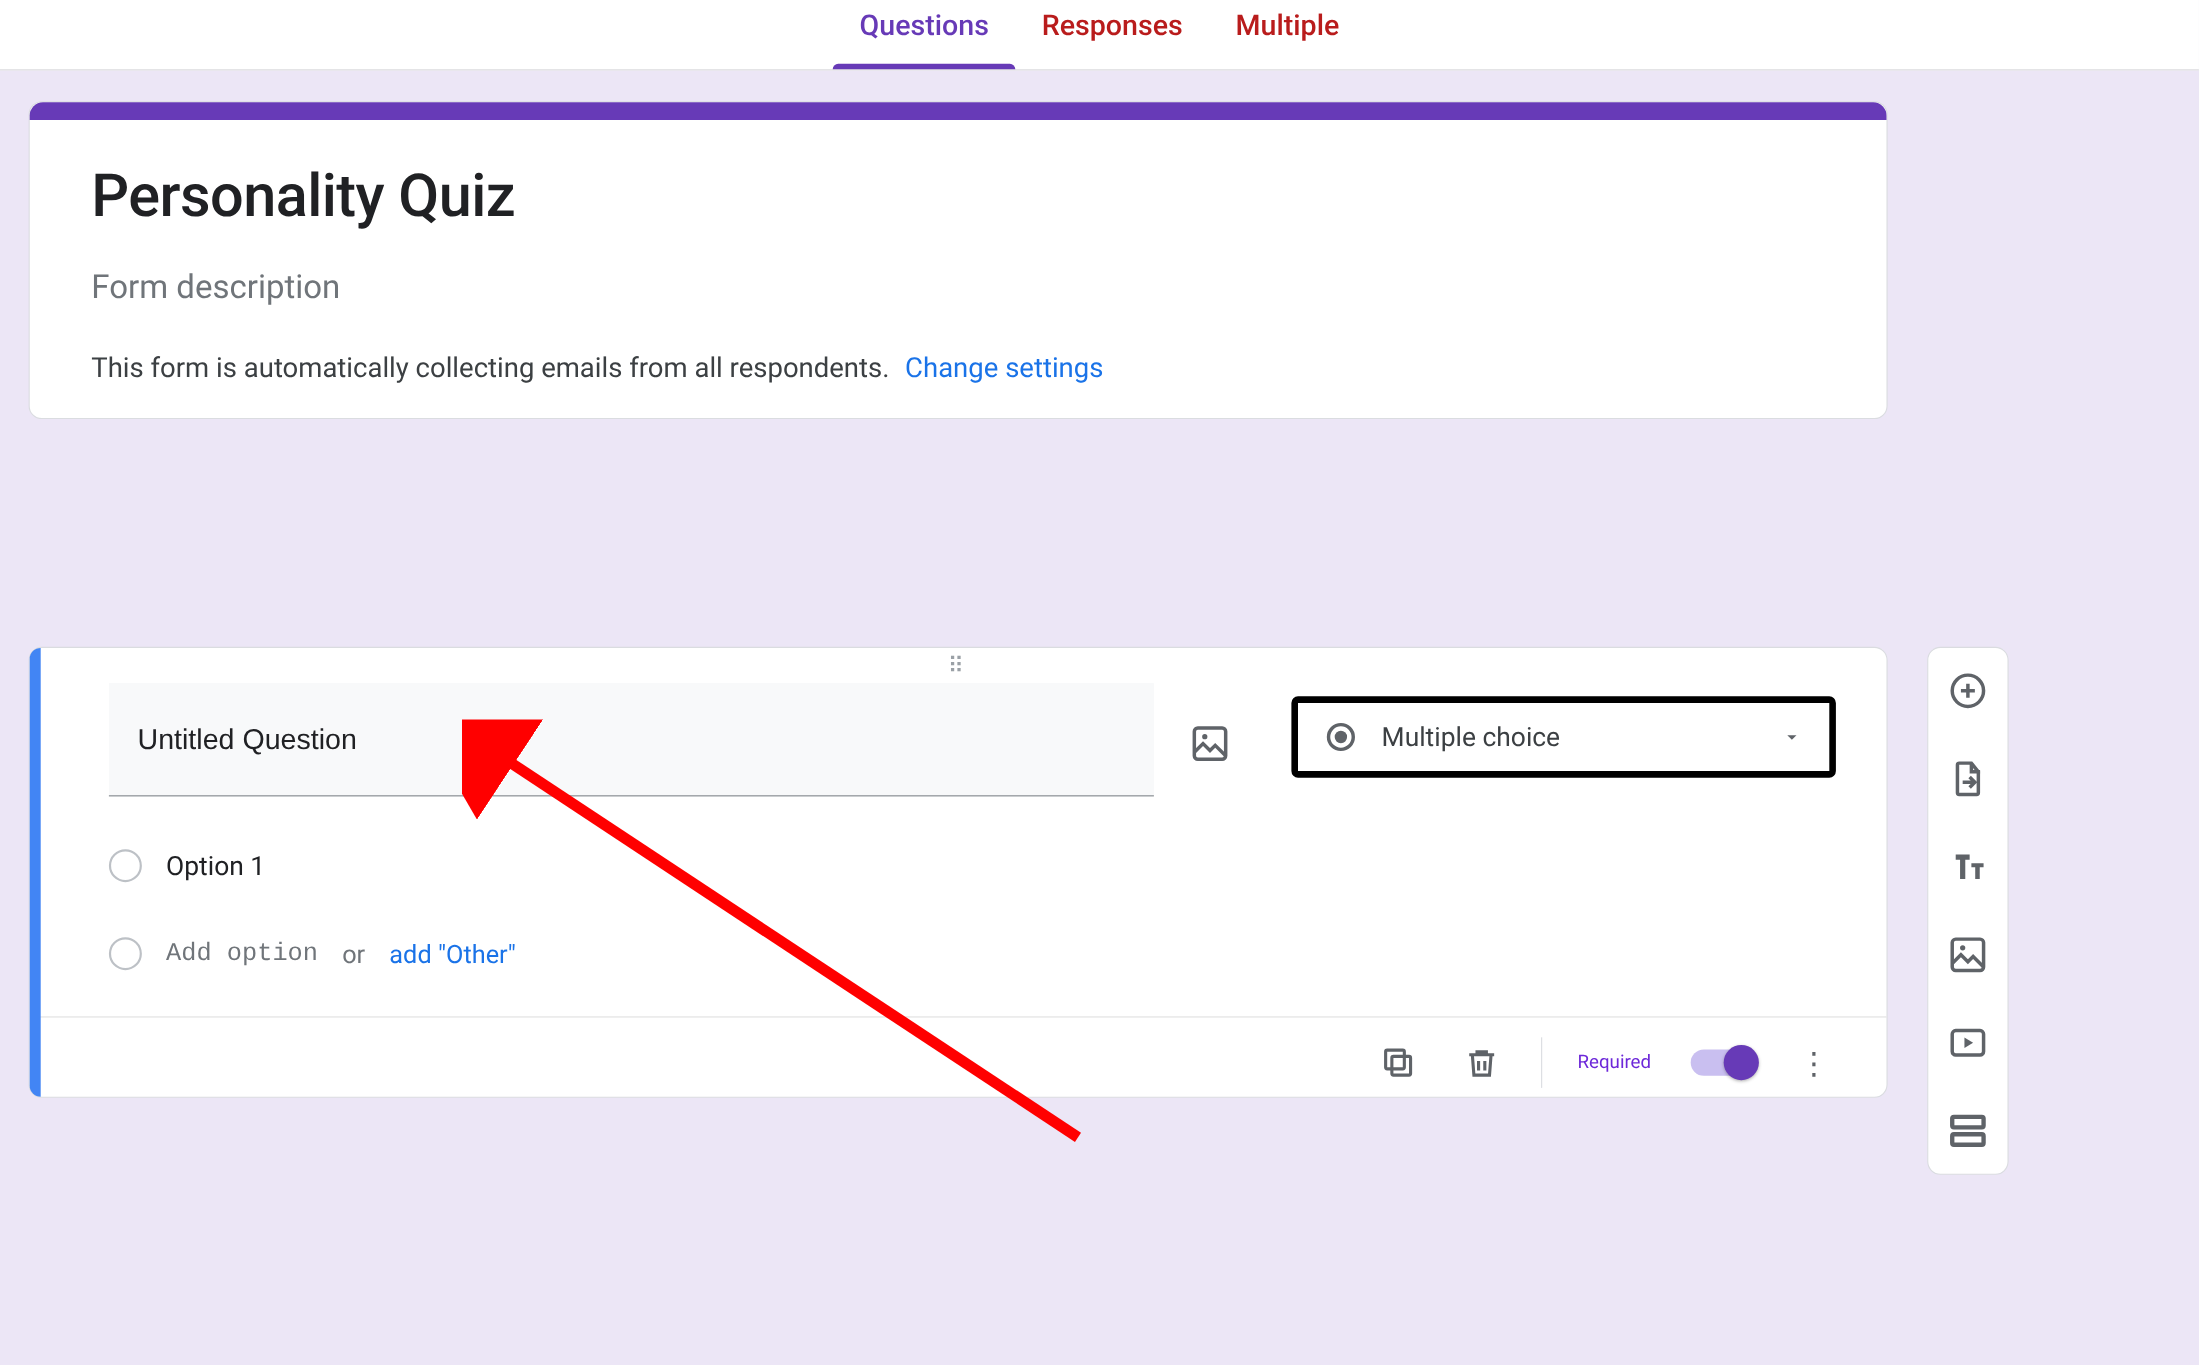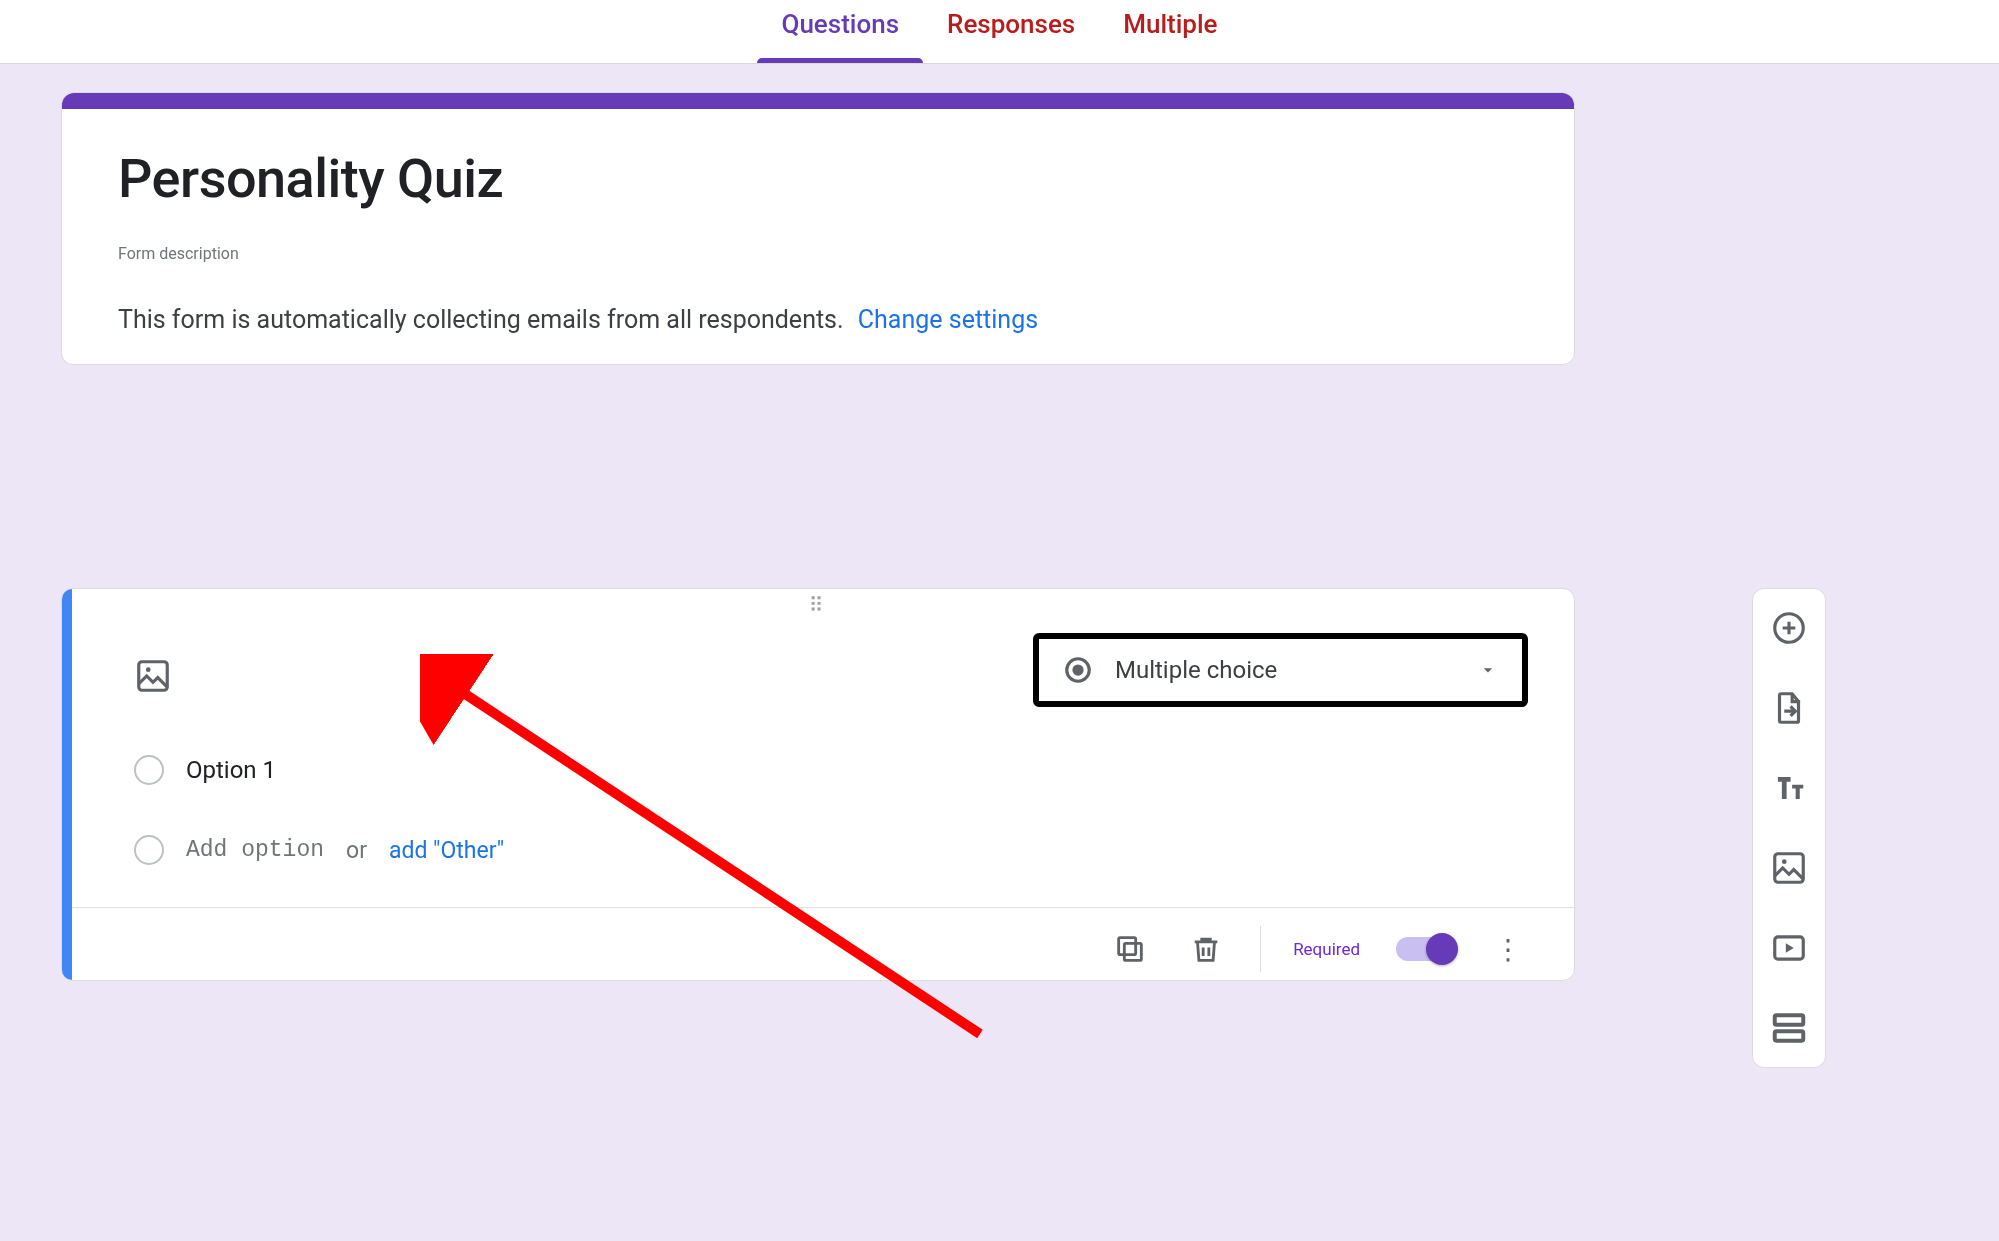--- a/index.html
+++ b/index.html
@@ -42,40 +42,39 @@
     
     .canvas {
       position:relative;
       width:100%;
       height:calc(100% - 81px);
     }
     
     .card {
       position:absolute;
       left:26px;
-      width:1514px;
+      width:1690px;
       background:#fff;
       border-radius:12px;
       border:1px solid #dadce0;
-      margin-left:35px;
     }
     .header-card {
       top:28px;
       padding-bottom:30px;
     }
     .header-card .topbar{
       height:16px; background:#673ab7; border-radius:12px 12px 0 0;
     }
     .form-title{
       font-size:54px; font-weight:500; color:#202124;
       padding:38px 56px 0;
       letter-spacing:-0.5px;
     }
     .form-desc{
-      font-size:16px; color:#70757a; padding:34px 56px 0;
+      font-size:30px; color:#70757a; padding:34px 56px 0;
     }
     .email-note{
       font-size:25px; color:#3c4043; padding:42px 56px 0;
     }
     .email-note .link{ color:#1a73e8; cursor:pointer; margin-left:8px; }
 
     
     .question-card{
       top:524px;
       padding-bottom:0;
@@ -200,20 +199,23 @@
       <span>This form is automatically collecting emails from all respondents.</span>
       <span class="link">Change settings</span>
     </div>
   </div>
 
   <div class="card question-card">
     <div class="leftbar"></div>
     <div class="drag-dots">⠿</div>
 
     <div class="qc-row">
+      <div class="qtitle-wrap">
+        <input class="qtitle-input" value="Untitled Question" style="">
+      </div>
 
       <div class="img-btn">
         <svg viewBox="0 0 24 24" width="38" height="38" fill="none" stroke="currentColor" stroke-width="2">
           <rect x="3" y="3" width="18" height="18" rx="2"></rect>
             <path d="M3 17l5-5 4 4 3-3 6 6"></path>
             <circle cx="9" cy="8" r="1.5" fill="currentColor" stroke="none"></circle>
         </svg>
       </div>
 
       <div class="qtype-select">

